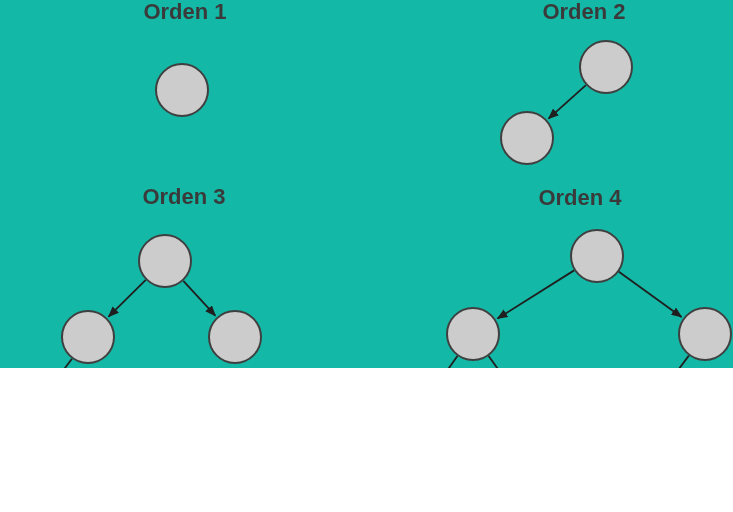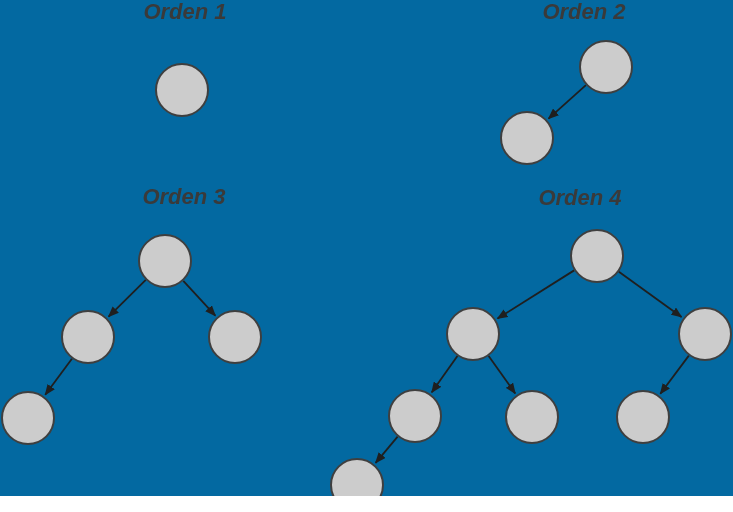--- a/index.html
+++ b/index.html
@@ -3,25 +3,24 @@
 <meta charset="utf-8">
 <style>
   html, body {
     margin: 0;
     padding: 0;
     background: #ffffff;
   }
   .canvas-wrap {
     position: relative;
     width: 733px;
-    height: 496px;
-    background: #0369a1;
+    height: 368px;
+    background: #14b8a6;
     overflow: hidden;
     font-family: "Liberation Sans", sans-serif;
-    font-style: italic;
   }
   svg text.diagram-title {
     font-family: "Liberation Sans", sans-serif;
     font-size: 22px;
     font-weight: bold;
     text-anchor: middle;
   }
 </style>
 </head>
 <body>

